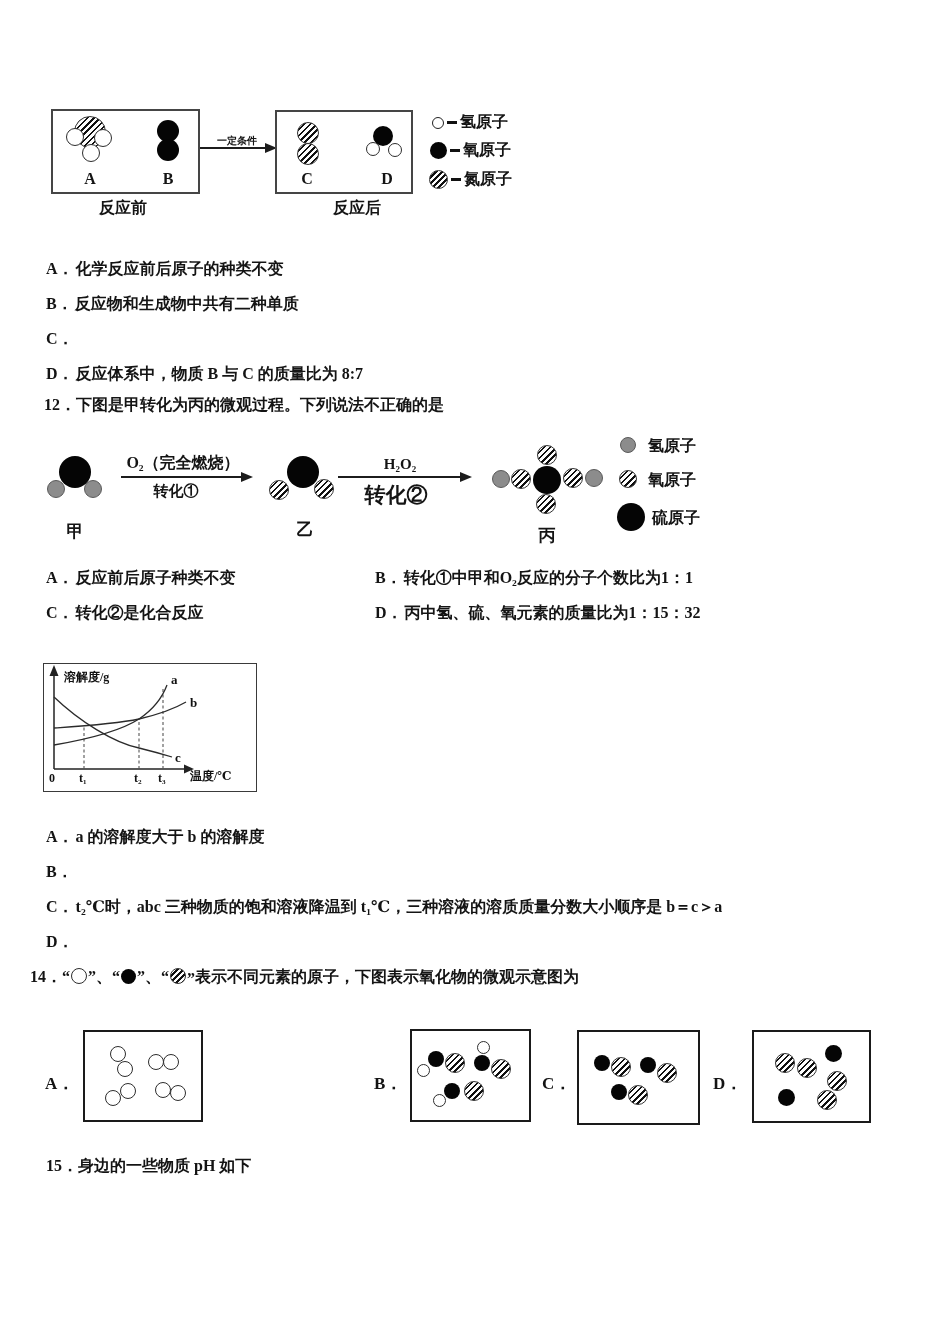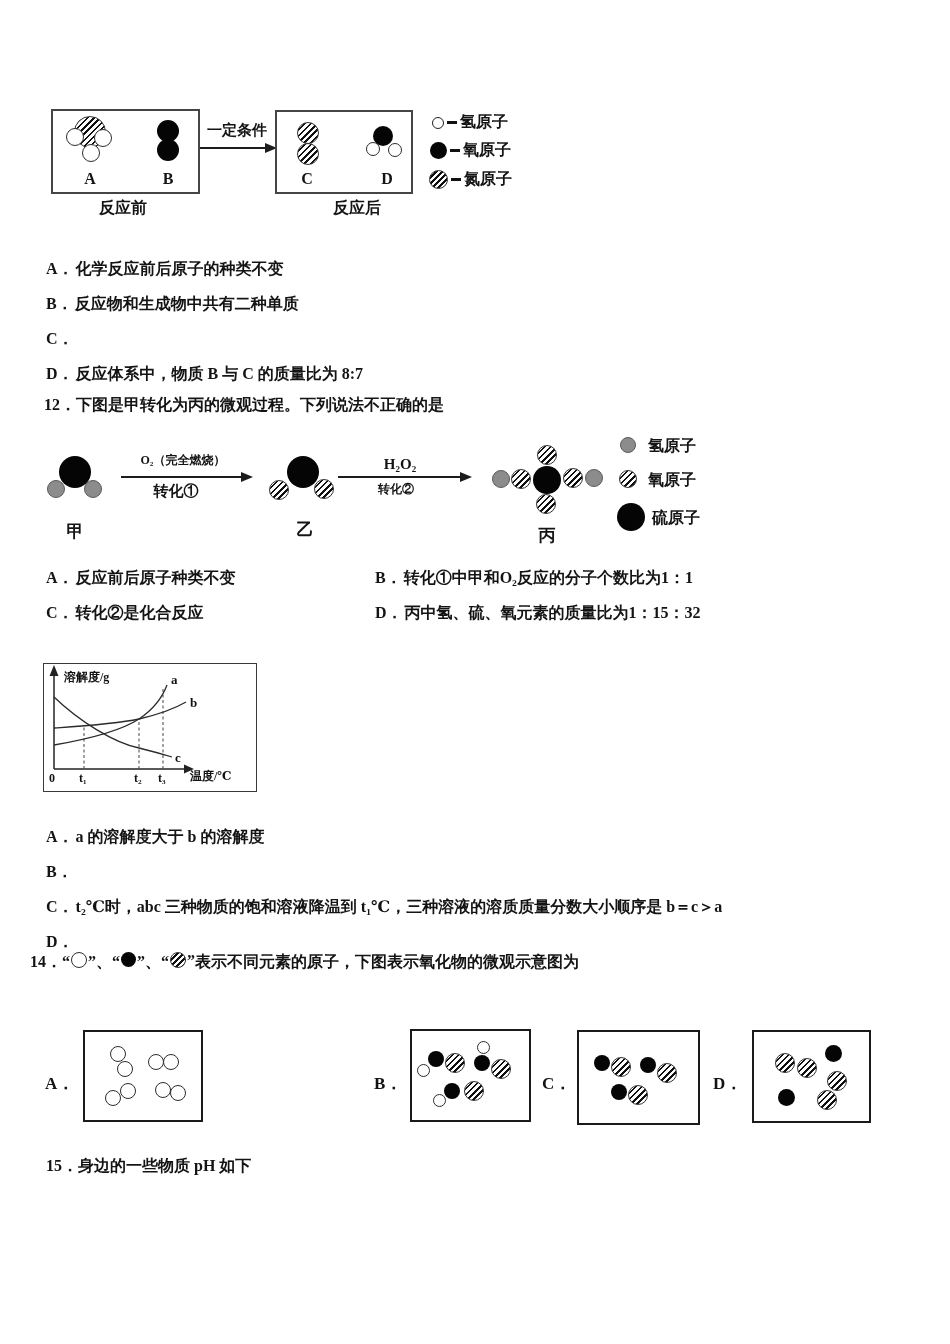--- a/index.html
+++ b/index.html
@@ -29,21 +29,21 @@
   .sz19{width:19px;height:19px;}
   [data-sym="white"]{background:#fff;border:1.7px solid #222;}
   [data-sym="black"]{background:#050505;}
   [data-sym="hatch"]{background:repeating-linear-gradient(135deg,#101010 0 1.6px,#fdfdfd 1.6px 4.2px);border:1.5px solid #333;}
   .dash{width:10px;height:2.6px;background:#111;flex:0 0 auto;}
   .chart{position:absolute;left:43px;top:663px;border:1.6px solid #3a3a3a;background:#fff;}
   .chart text{font-family:"Liberation Serif","DejaVu Serif",serif;font-weight:bold;fill:#111;}
   .chart .ax{stroke:#222;stroke-width:1.5;}
   .chart .curve{stroke:#2b2b2b;stroke-width:1.3;fill:none;}
   .chart .guide{stroke:#555;stroke-width:1.1;stroke-dasharray:3 2.5;}
-  .q14stem{position:absolute;left:30px;top:952px;height:36px;display:flex;align-items:flex-start;font-size:16px;white-space:nowrap;}
+  .q14stem{position:absolute;left:30px;top:952px;height:36px;display:flex;align-items:flex-end;font-size:16px;white-space:nowrap;}
   .inline-atom{display:inline-block;border-radius:50%;box-sizing:border-box;margin:0 1px 4px 1px;vertical-align:middle;}
   .inline-atom.white{width:16px;height:16px;background:#fff;border:1.6px solid #2d2d2d;}
   .inline-atom.black{width:15px;height:15px;background:#050505;}
   .inline-atom.hatch{width:16px;height:16px;background:repeating-linear-gradient(135deg,#101010 0 1.6px,#fdfdfd 1.6px 4.2px);border:1.5px solid #333;}
 </style>
 </head>
 <body>
 
 <div class="page">
 
@@ -57,21 +57,21 @@
   </svg>
 
   <div class="box" style="left:51px;top:109px;width:149px;height:85px"></div>
   <div class="box" style="left:275px;top:110px;width:138px;height:84px"></div>
 
   <div class="t ctr" style="left:80px;top:169px;width:20px;font-size:16px">A</div>
   <div class="t ctr" style="left:158px;top:169px;width:20px;font-size:16px">B</div>
   <div class="t ctr" style="left:297px;top:169px;width:20px;font-size:16px">C</div>
   <div class="t ctr" style="left:377px;top:169px;width:20px;font-size:16px">D</div>
 
-  <div class="t ctr" style="left:197px;top:121px;width:80px;font-size:15px">一定条件</div>
+  <div class="t ctr" style="left:197px;top:135px;width:80px;font-size:10px">一定条件</div>
   <div class="t ctr" style="left:88px;top:198px;width:70px">反应前</div>
   <div class="t ctr" style="left:322px;top:198px;width:70px">反应后</div>
 
   <div class="legend11" style="left:432px;top:112px">
     <span class="legend-circle sz12" data-sym="white"></span>
     <span class="dash"></span>
     <span>氢原子</span>
   </div>
   <div class="legend11" style="left:430px;top:140px">
     <span class="legend-circle sz17" data-sym="black"></span>
@@ -97,24 +97,24 @@
         <span class="lab">C．</span>
       </div>
     <div class="row">
         <span class="lab">D．</span>
         <span>反应体系中，物质 B 与 C 的质量比为 8:7</span>
       </div>
   </div>
 
   <div class="t" style="left:44px;top:395px">12．下图是甲转化为丙的微观过程。下列说法不正确的是</div>
 
-  <div class="t ctr" style="left:116px;top:453px;width:134px;font-size:12px">O₂（完全燃烧）</div>
+  <div class="t ctr" style="left:116px;top:453px;width:134px;font-size:16px">O₂（完全燃烧）</div>
   <div class="t ctr" style="left:140px;top:482px;width:72px;font-size:15px">转化①</div>
   <div class="t ctr" style="left:354px;top:455px;width:92px;font-size:15px">H₂O₂</div>
-  <div class="t ctr" style="left:360px;top:482px;width:72px;font-size:12px">转化②</div>
+  <div class="t ctr" style="left:360px;top:482px;width:72px;font-size:21px">转化②</div>
 
   <div class="t ctr" style="left:62px;top:521px;width:26px;font-size:17px">甲</div>
   <div class="t ctr" style="left:292px;top:519px;width:26px;font-size:17px">乙</div>
   <div class="t ctr" style="left:534px;top:525px;width:26px;font-size:17px">丙</div>
 
   <div class="t" style="left:648px;top:436px">氢原子</div>
   <div class="t" style="left:648px;top:470px">氧原子</div>
   <div class="t" style="left:652px;top:508px">硫原子</div>
 
   <div class="opt-abs" style="left:46px;top:568px">

